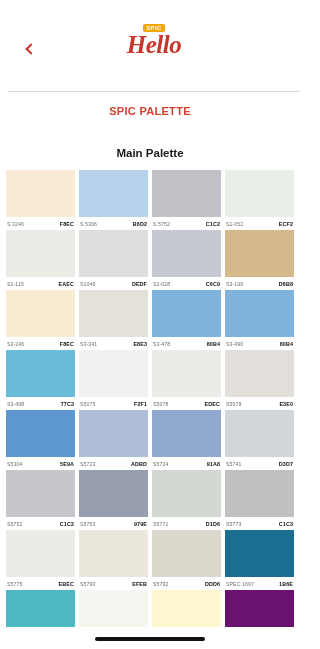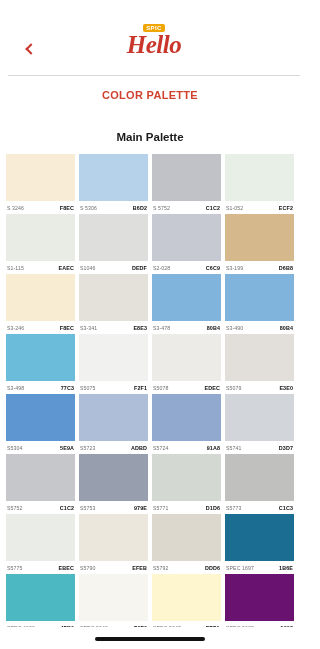--- a/index.html
+++ b/index.html
@@ -6,21 +6,21 @@
   html, body {
     width: 300px; height: 649px;
     background: #ffffff;
     font-family: "Liberation Sans", sans-serif;
     overflow: hidden;
   }
   .phone { position: relative; width: 300px; height: 649px; background:#fff; }
 
   
   .topbar {
-    position: relative; height: 76px;
+    position: relative; height: 92px;
     background: #ffffff;
     border-bottom: 1px solid #d8d8d8;
     margin-left: 8px;
   }
   .back-btn {
     position: absolute; left: 10px; top: 36px;
     width: 26px; height: 26px;
     display: flex; align-items: center; justify-content: center;
     cursor: pointer;
   }
@@ -97,21 +97,21 @@
   <div class="topbar">
     <div class="back-btn">
       <span class="chev"></span>
     </div>
     <div class="logo">
       <span class="logo-spic">SPIC</span>
       <span class="logo-hello">Hello</span>
     </div>
   </div>
 
-  <div class="sec-title">COLOR PALETTE</div>
+  <div class="sec-title">SPIC PALETTE</div>
   <div class="sub-title">Main Palette</div>
 
   <div class="grid" id="swatch-grid">
       <div class="cell">
         <div class="chip" style="background: rgb(248, 236, 214);"></div>
         <div class="meta">
           <span class="code">S 3246</span>
           <span class="hex">F8EC</span>
         </div>
       </div>

